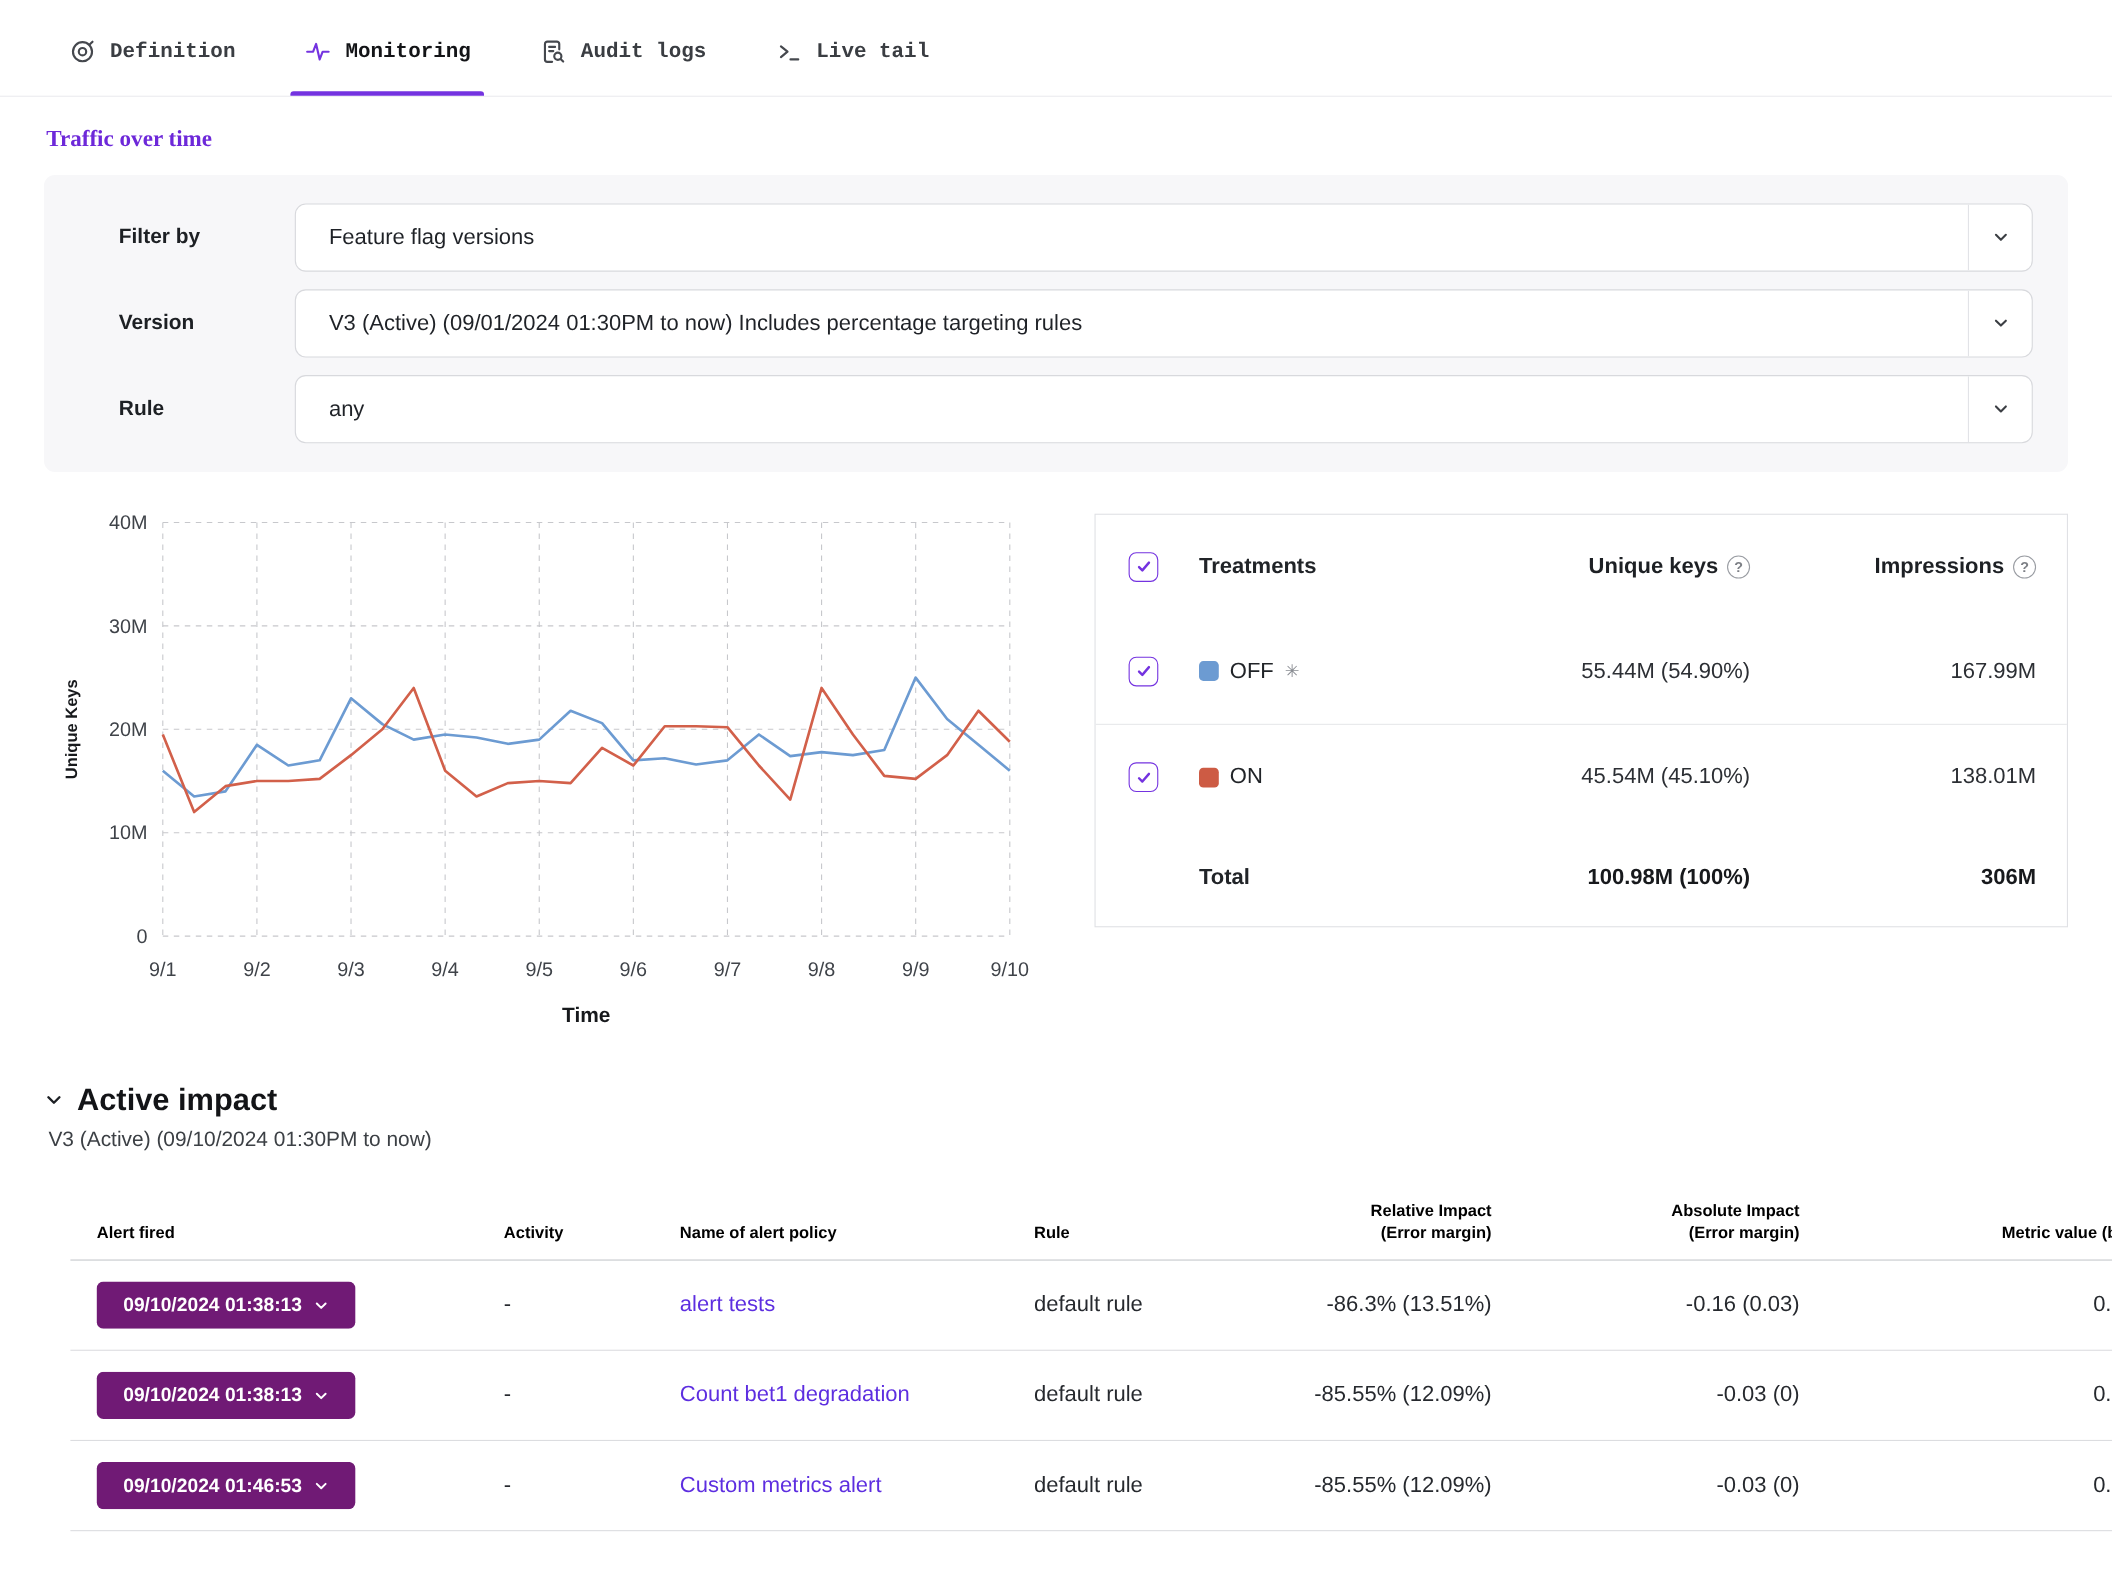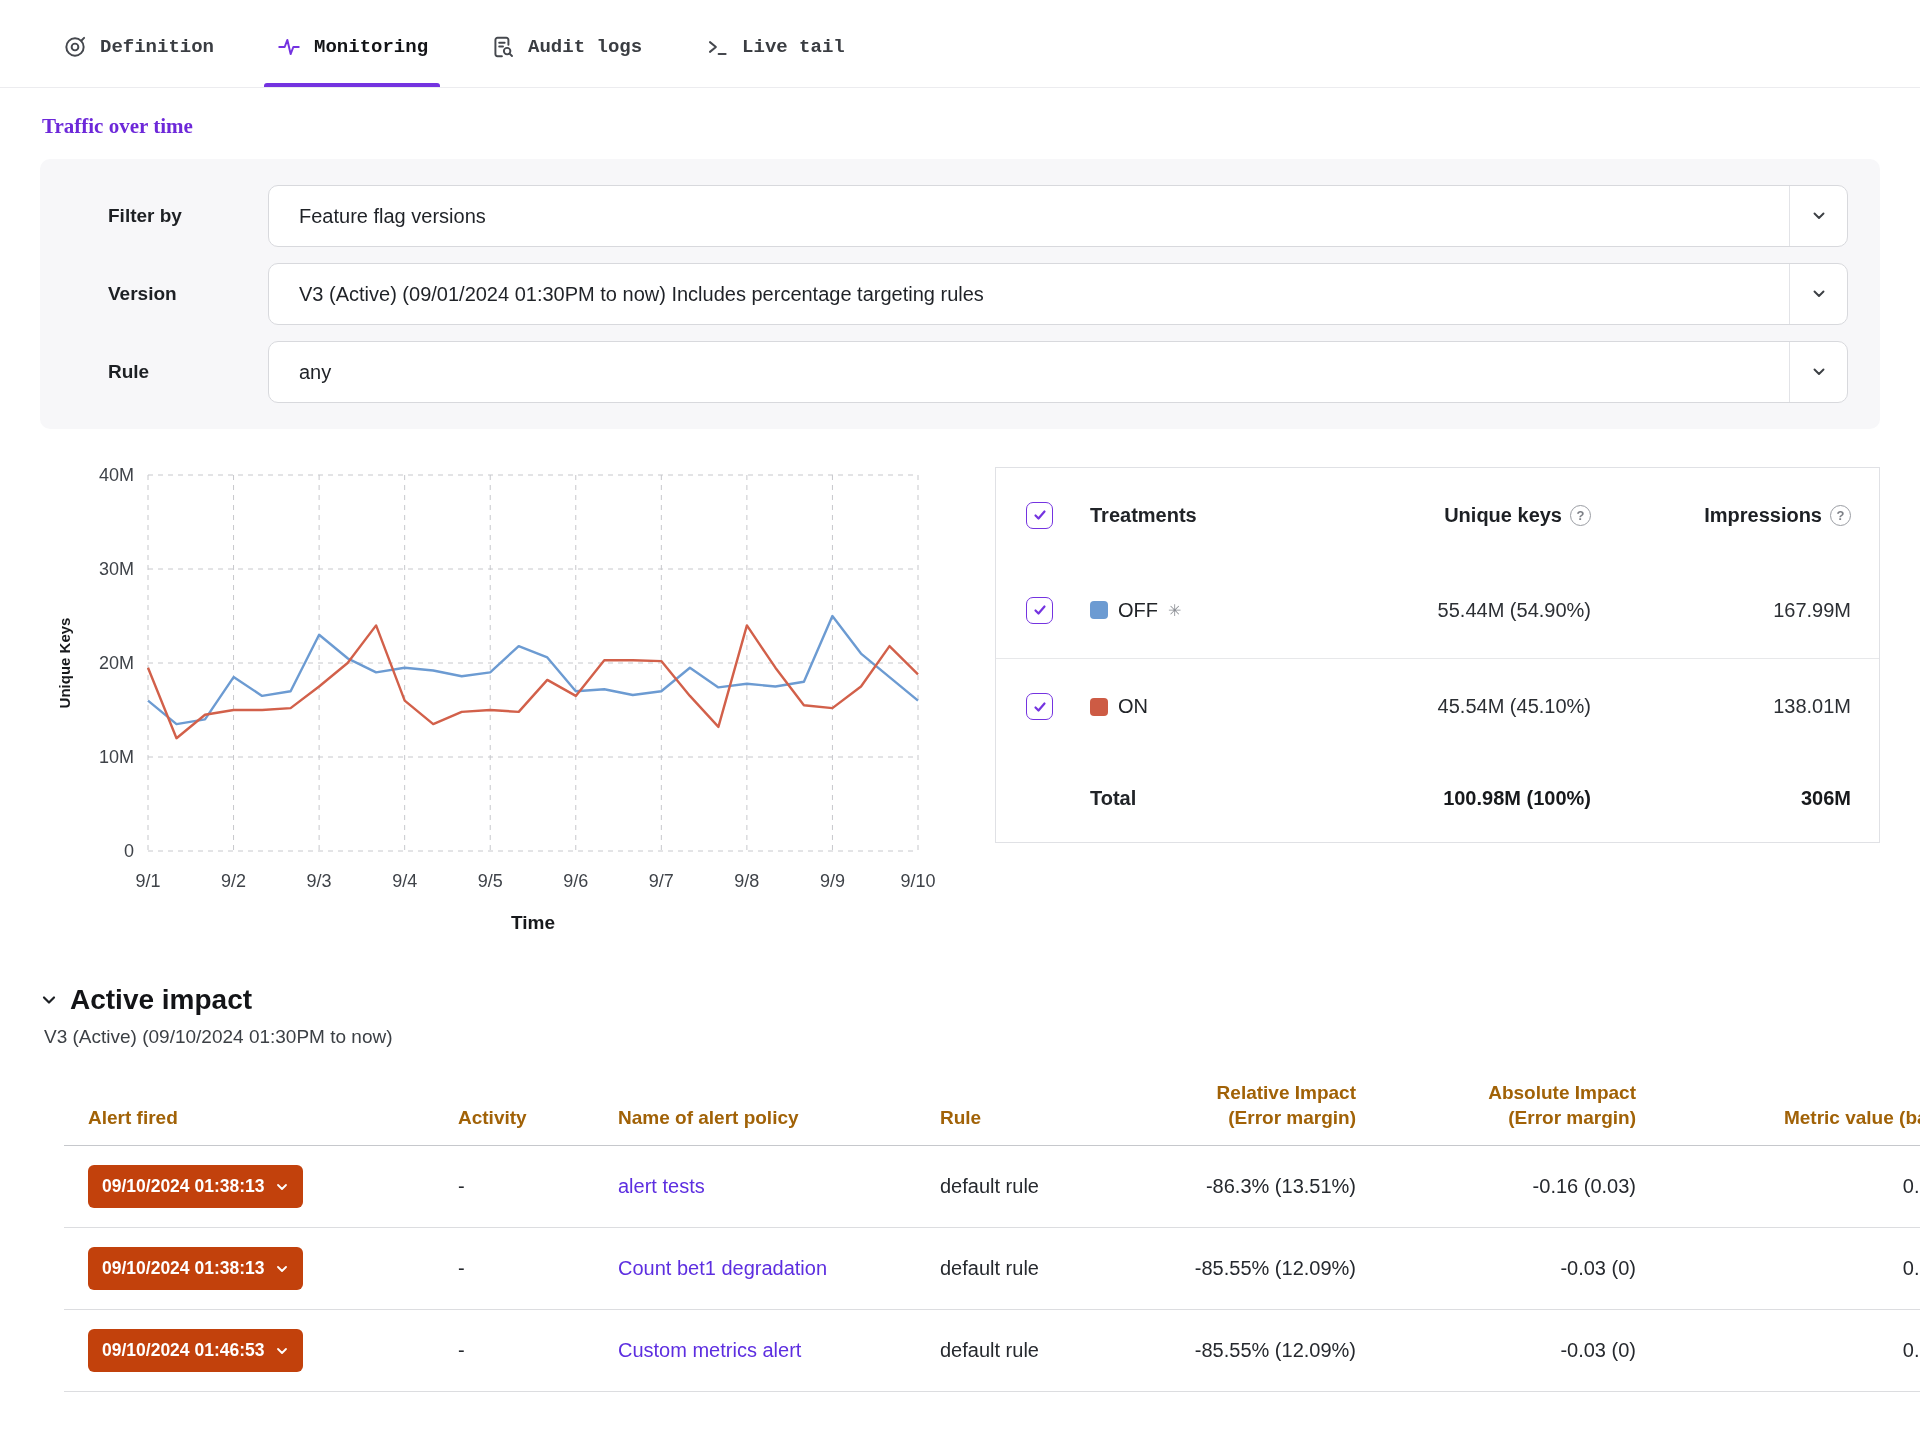--- a/index.html
+++ b/index.html
@@ -70,25 +70,25 @@
   .av-title { font-size:28px; font-weight:bold; color:#131417; }
   .av-sub { margin:10px 0 0 4px; font-size:19px; color:#3c4045; }
 
   
   .alerts { margin:26px 0 0 24px; width:1896px; }
   .a-row { display:grid; grid-template-columns:370px 160px 322px 214px 232px 280px 318px;
     align-items:center; min-height:82px; border-bottom:1px solid #dcdde0; }
   .a-head { min-height:72px; align-items:end; padding-bottom:14px; border-bottom:1px solid #c6c8cc; }
   .a-cell { font-size:20px; color:#26292e; padding-left:24px; white-space:nowrap; overflow:hidden; }
   .a-cell.right { text-align:right; padding-left:0; padding-right:6px; }
-  .a-head .a-cell { font-size:19px; font-weight:bold; color:#a16207; white-space:pre-line;
+  .a-head .a-cell { font-size:15px; font-weight:bold; color:#000000; white-space:pre-line;
     line-height:1.35; }
   .policy-link { color:#5d2ee0; cursor:pointer; }
-  .fired-badge { display:inline-flex; align-items:center; gap:10px; background:#c2410c;
-    color:#fff; font-weight:bold; font-size:17.5px; padding:11px 14px; border-radius:6px;
+  .fired-badge { display:inline-flex; align-items:center; gap:10px; background:#701a75;
+    color:#fff; font-weight:bold; font-size:17.5px; padding:11px 24px; border-radius:6px;
     cursor:pointer; white-space:nowrap; }
 </style>
 </head>
 <body>
 
 <div class="app">
 
   <nav class="tabbar" id="tabbar">
   <div class="tab">
     <span class="tab-icon">

